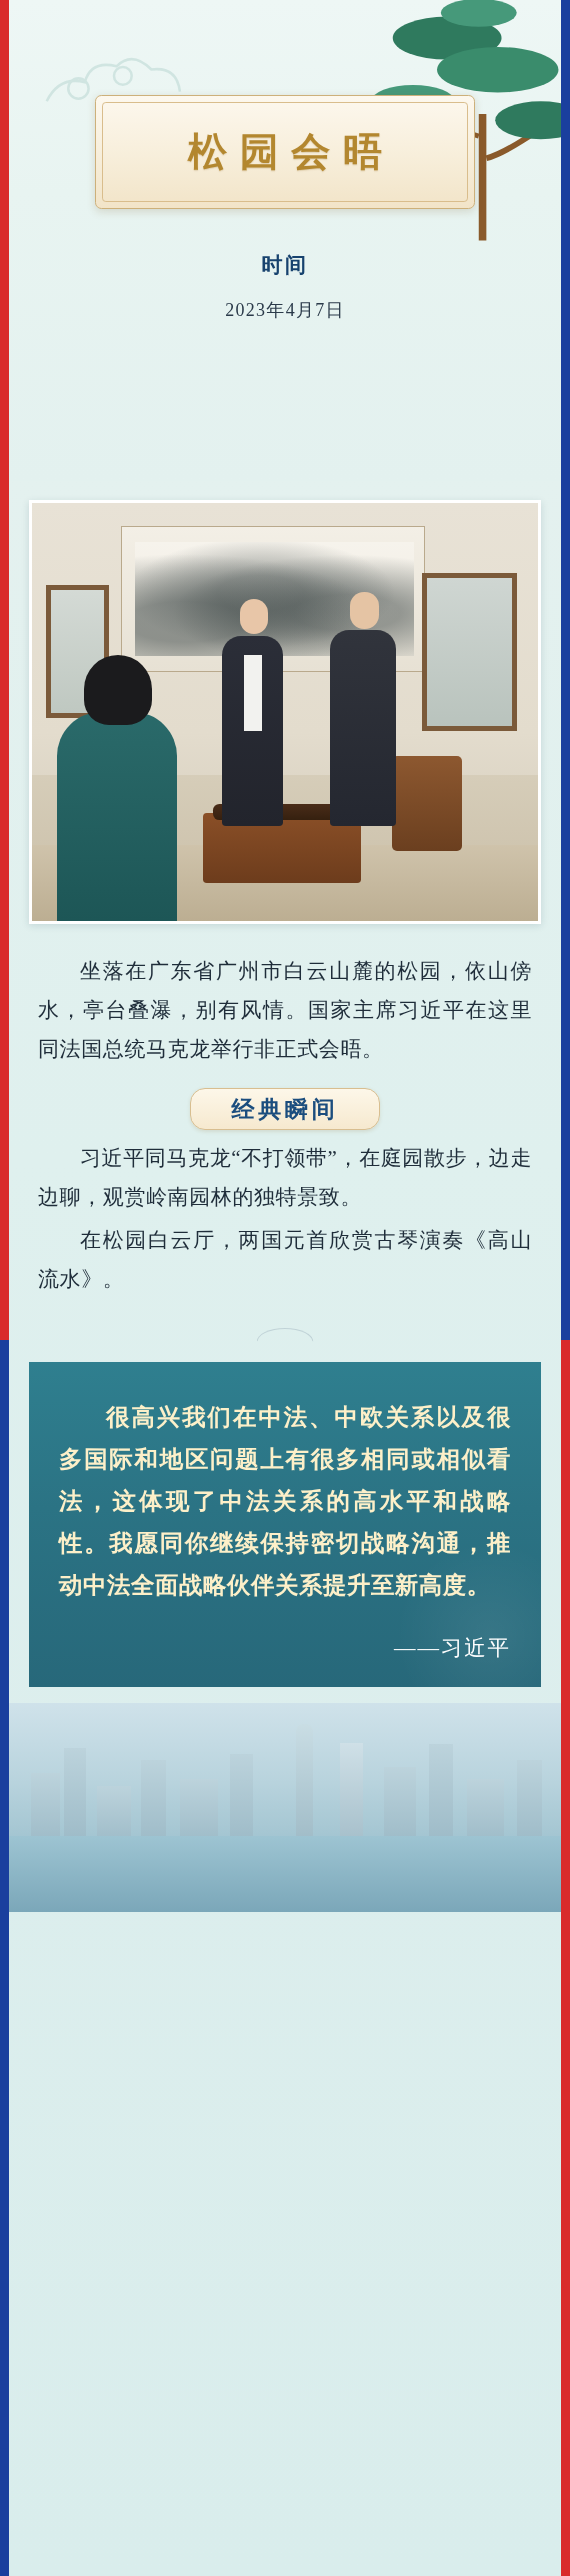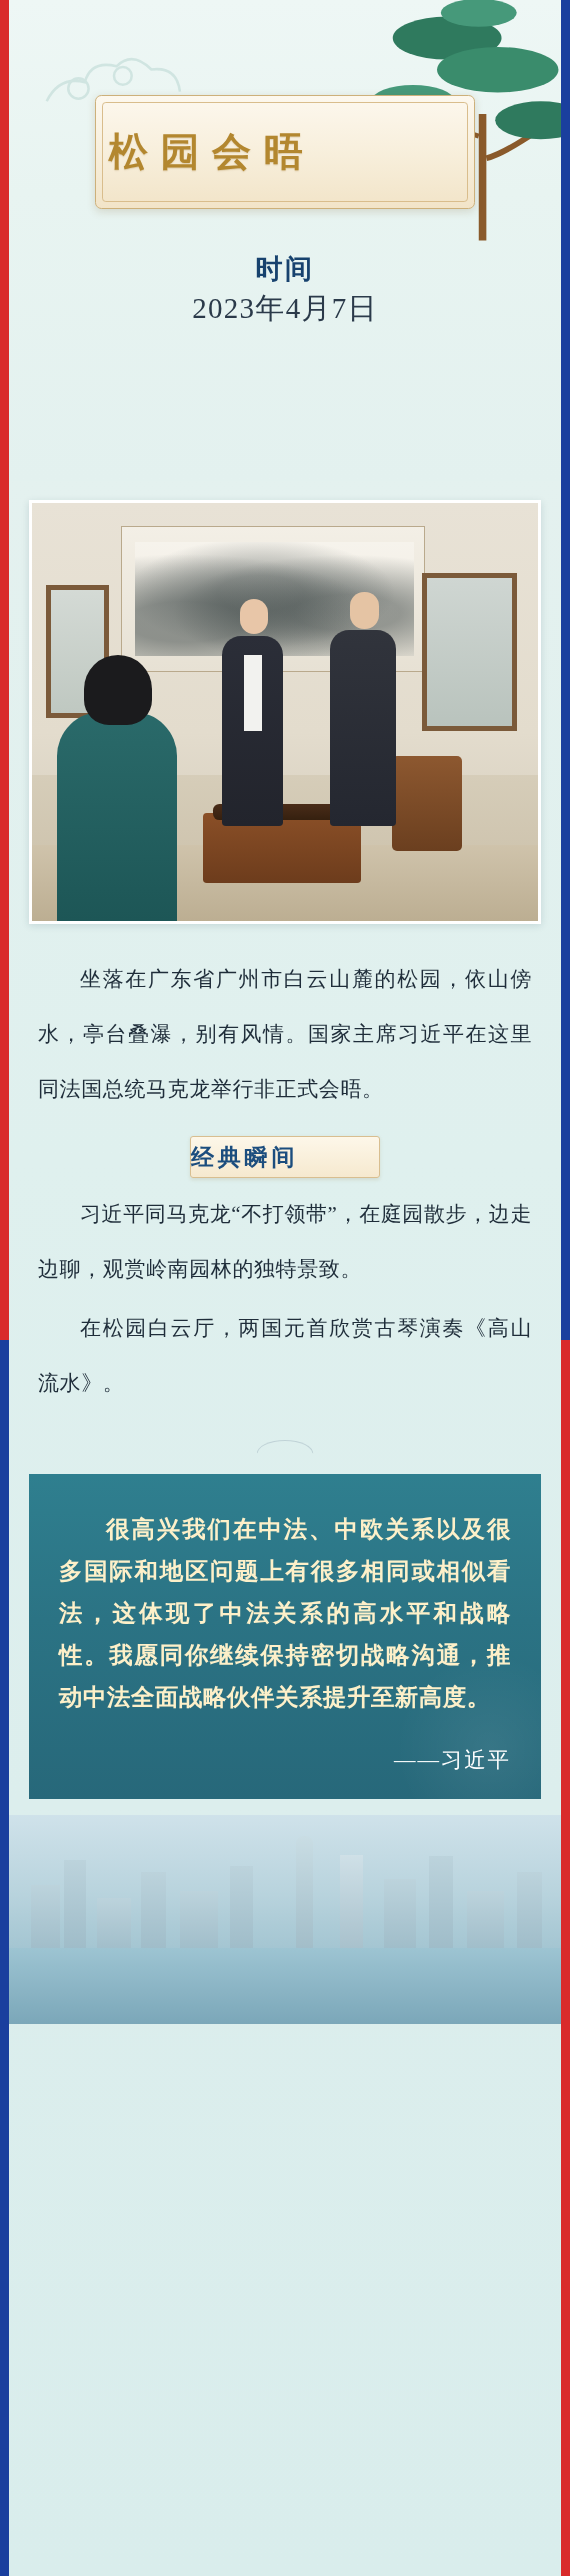--- a/index.html
+++ b/index.html
@@ -67,21 +67,21 @@
     top: 95px;
     width: 380px;
     height: 114px;
     background: linear-gradient(180deg,#fdf8ee 0%,#f7eeda 55%,#f2e4c8 100%);
     border: 1.9px solid #cdb municipal;
     border: 1.9px solid #cdb07a;
     border-radius: 6.3px;
     box-shadow: 0 2.5px 9px rgba(120,90,40,.18);
     display: flex;
     align-items: center;
-    justify-content: flex-start;
+    justify-content: center;
   }
   .title-plaque::before {
     content: "";
     position: absolute;
     left: 6.3px; right: 6.3px; top: 6.3px; bottom: 6.3px;
     border: 0.6px solid #d9bd8c;
     border-radius: 3.8px;
   }
   .title-text {
     font-family: "Liberation Serif", serif;
@@ -93,31 +93,31 @@
     text-shadow: 0 1.3px 1.3px rgba(150,110,40,.25);
   }
   .meta {
     position: absolute;
     left: 0; right: 0;
     top: 234px;
     text-align: center;
   }
   .meta-label {
     font-family: "Liberation Serif", serif;
-    font-size: 27px;
+    font-size: 21px;
     font-weight: bold;
     color: #17426e;
     letter-spacing: 2.5px;
     margin-top: 16.5px;
   }
   .meta-value {
     font-family: "Liberation Serif", serif;
-    font-size: 29px;
+    font-size: 18px;
     color: #2b3a4a;
-    margin-top: 2px;
+    margin-top: 19px;
     letter-spacing: 1.3px;
   }
 
   
   .photo-wrap {
     margin: 19px 20px 0 20px;
     border: 3.8px solid #ffffff;
     box-shadow: 0 1.9px 7.6px rgba(20,60,80,.15);
     overflow: hidden;
   }
@@ -221,36 +221,37 @@
     right: 76px; bottom: 70px; width: 70px; height: 95px;
     background: linear-gradient(180deg,#8d5830,#6b3f1f);
     border-radius: 5px;
   }
 
   
   .body-block {
     margin: 28px 29px 0 29px;
     font-family: "Liberation Serif", serif;
     font-size: 21px;
-    line-height: 55px;
+    line-height: 39px;
     color: #1f2d3a;
     letter-spacing: 0.6px;
     text-align: justify;
   }
   .body-block p { text-indent: 42px; margin-bottom: 3.8px; }
 
   .section-badge {
     margin: 19px auto 9px auto;
     width: 190px;
     height: 42px;
     background: linear-gradient(180deg,#fdf7e9,#f6e9cf);
     border: 1.3px solid #d8be90;
-    border-radius: 3px;
+    border-radius: 15px;
     display: flex;
     align-items: center;
+    justify-content: center;
     box-shadow: 0 1.3px 3.8px rgba(140,110,50,.15);
   }
   .section-badge span {
     font-family: "Liberation Serif", serif;
     font-size: 23px;
     font-weight: bold;
     letter-spacing: 3.8px;
     color: #1b4d7e;
   }
 

